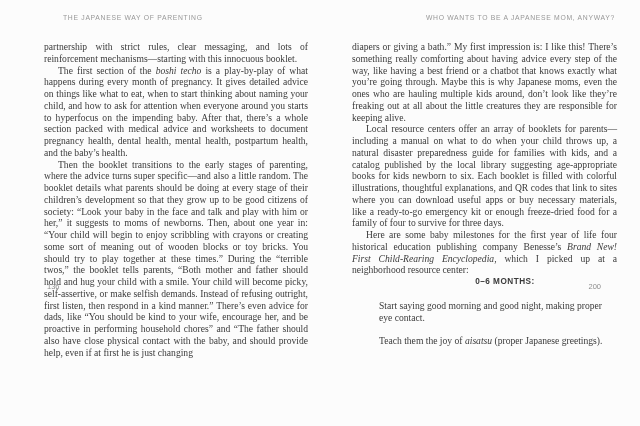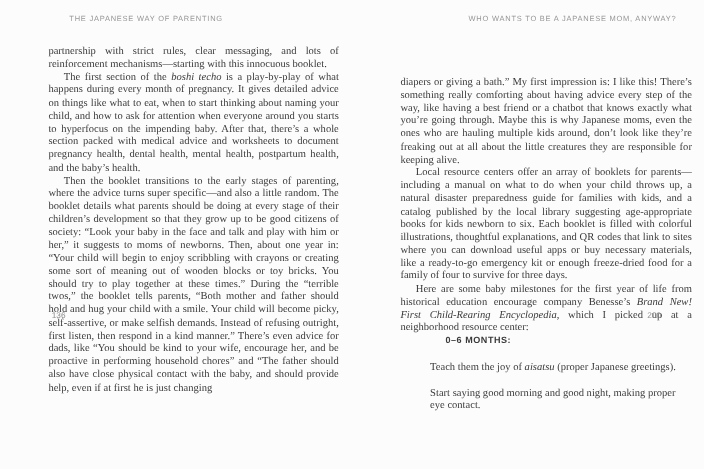--- a/index.html
+++ b/index.html
@@ -21,32 +21,32 @@
   }
   .head-left  { left: 63px; }
   .head-right { right: 25px; }
 
   .column {
     position: absolute; top: 41px;
     font-size: 9.6px; line-height: 11.75px;
     text-align: justify;
   }
   .col-left  { left: 44px;  width: 264px; }
-  .col-right { left: 364px; width: 265px; margin-top: 28px; }
+  .col-right { left: 352px; width: 265px; }
 
   .column p { margin: 0; text-indent: 14px; }
   .column p.no-indent { text-indent: 0; }
 
   .quote-block { margin-left: 27px; }
   .quote-heading {
     font-family: "Liberation Sans", sans-serif;
     font-weight: bold;
     font-size: 8.2px; letter-spacing: 0.5px;
     color: #3a3a3a;
-    margin: 13px 0 0 0; text-indent: 0; text-align: left;
+    margin: 13px 0 0 0; text-indent: 0; text-align: center;
   }
   .quote-item { text-indent: 0 !important; margin-top: 12px !important; text-align: left; }
 
   .pagenum {
     position: absolute; bottom: 27px;
     font-family: "Liberation Sans", sans-serif;
     font-size: 7.5px; color: #8d8d8d; margin-top: 12px;
   }
   .pn-left  { left: 47px; }
   .pn-right { right: 39px; }
@@ -74,30 +74,30 @@
   </div>
 
   <div class="column col-right">
     <p class="no-indent">
       <span>diapers or giving a bath.” My first impression is: I like this! There’s something really comforting about having advice every step of the way, like having a best friend or a chatbot that knows exactly what you’re going through. Maybe this is why Japanese moms, even the ones who are hauling multiple kids around, don’t look like they’re freaking out at all about the little creatures they are responsible for keeping alive.</span>
     </p>
     <p>
       <span>Local resource centers offer an array of booklets for parents—including a manual on what to do when your child throws up, a natural disaster preparedness guide for families with kids, and a catalog published by the local library suggesting age-appropriate books for kids newborn to six. Each booklet is filled with colorful illustrations, thoughtful explanations, and QR codes that link to sites where you can download useful apps or buy necessary materials, like a ready-to-go emergency kit or enough freeze-dried food for a family of four to survive for three days.</span>
     </p>
     <p>
-      <span>Here are some baby milestones for the first year of life from historical education encourage company Benesse’s </span><i>Brand New! First Child-Rearing Encyclopedia</i><span>, which I picked up at a neighborhood resource center:</span>
+      <span>Here are some baby milestones for the first year of life four historical education publishing company Benesse’s </span><i>Brand New! First Child-Rearing Encyclopedia</i><span>, which I picked up at a neighborhood resource center:</span>
     </p>
 
     <div class="quote-block">
       <p class="quote-heading">0–6 MONTHS:</p>
       <p class="quote-item">
-        <span>Teach them the joy of </span><i>aisatsu</i><span> (proper Japanese greetings).</span>
+        <span>Start saying good morning and good night, making proper eye contact.</span>
       </p>
       <p class="quote-item">
-        <span>Start saying good morning and good night, making proper eye contact.</span>
+        <span>Teach them the joy of </span><i>aisatsu</i><span> (proper Japanese greetings).</span>
       </p>
     </div>
   </div>
 
   <div class="pagenum pn-left">136</div>
   <div class="pagenum pn-right">200</div>
 
 </div>
 
 </body></html>

